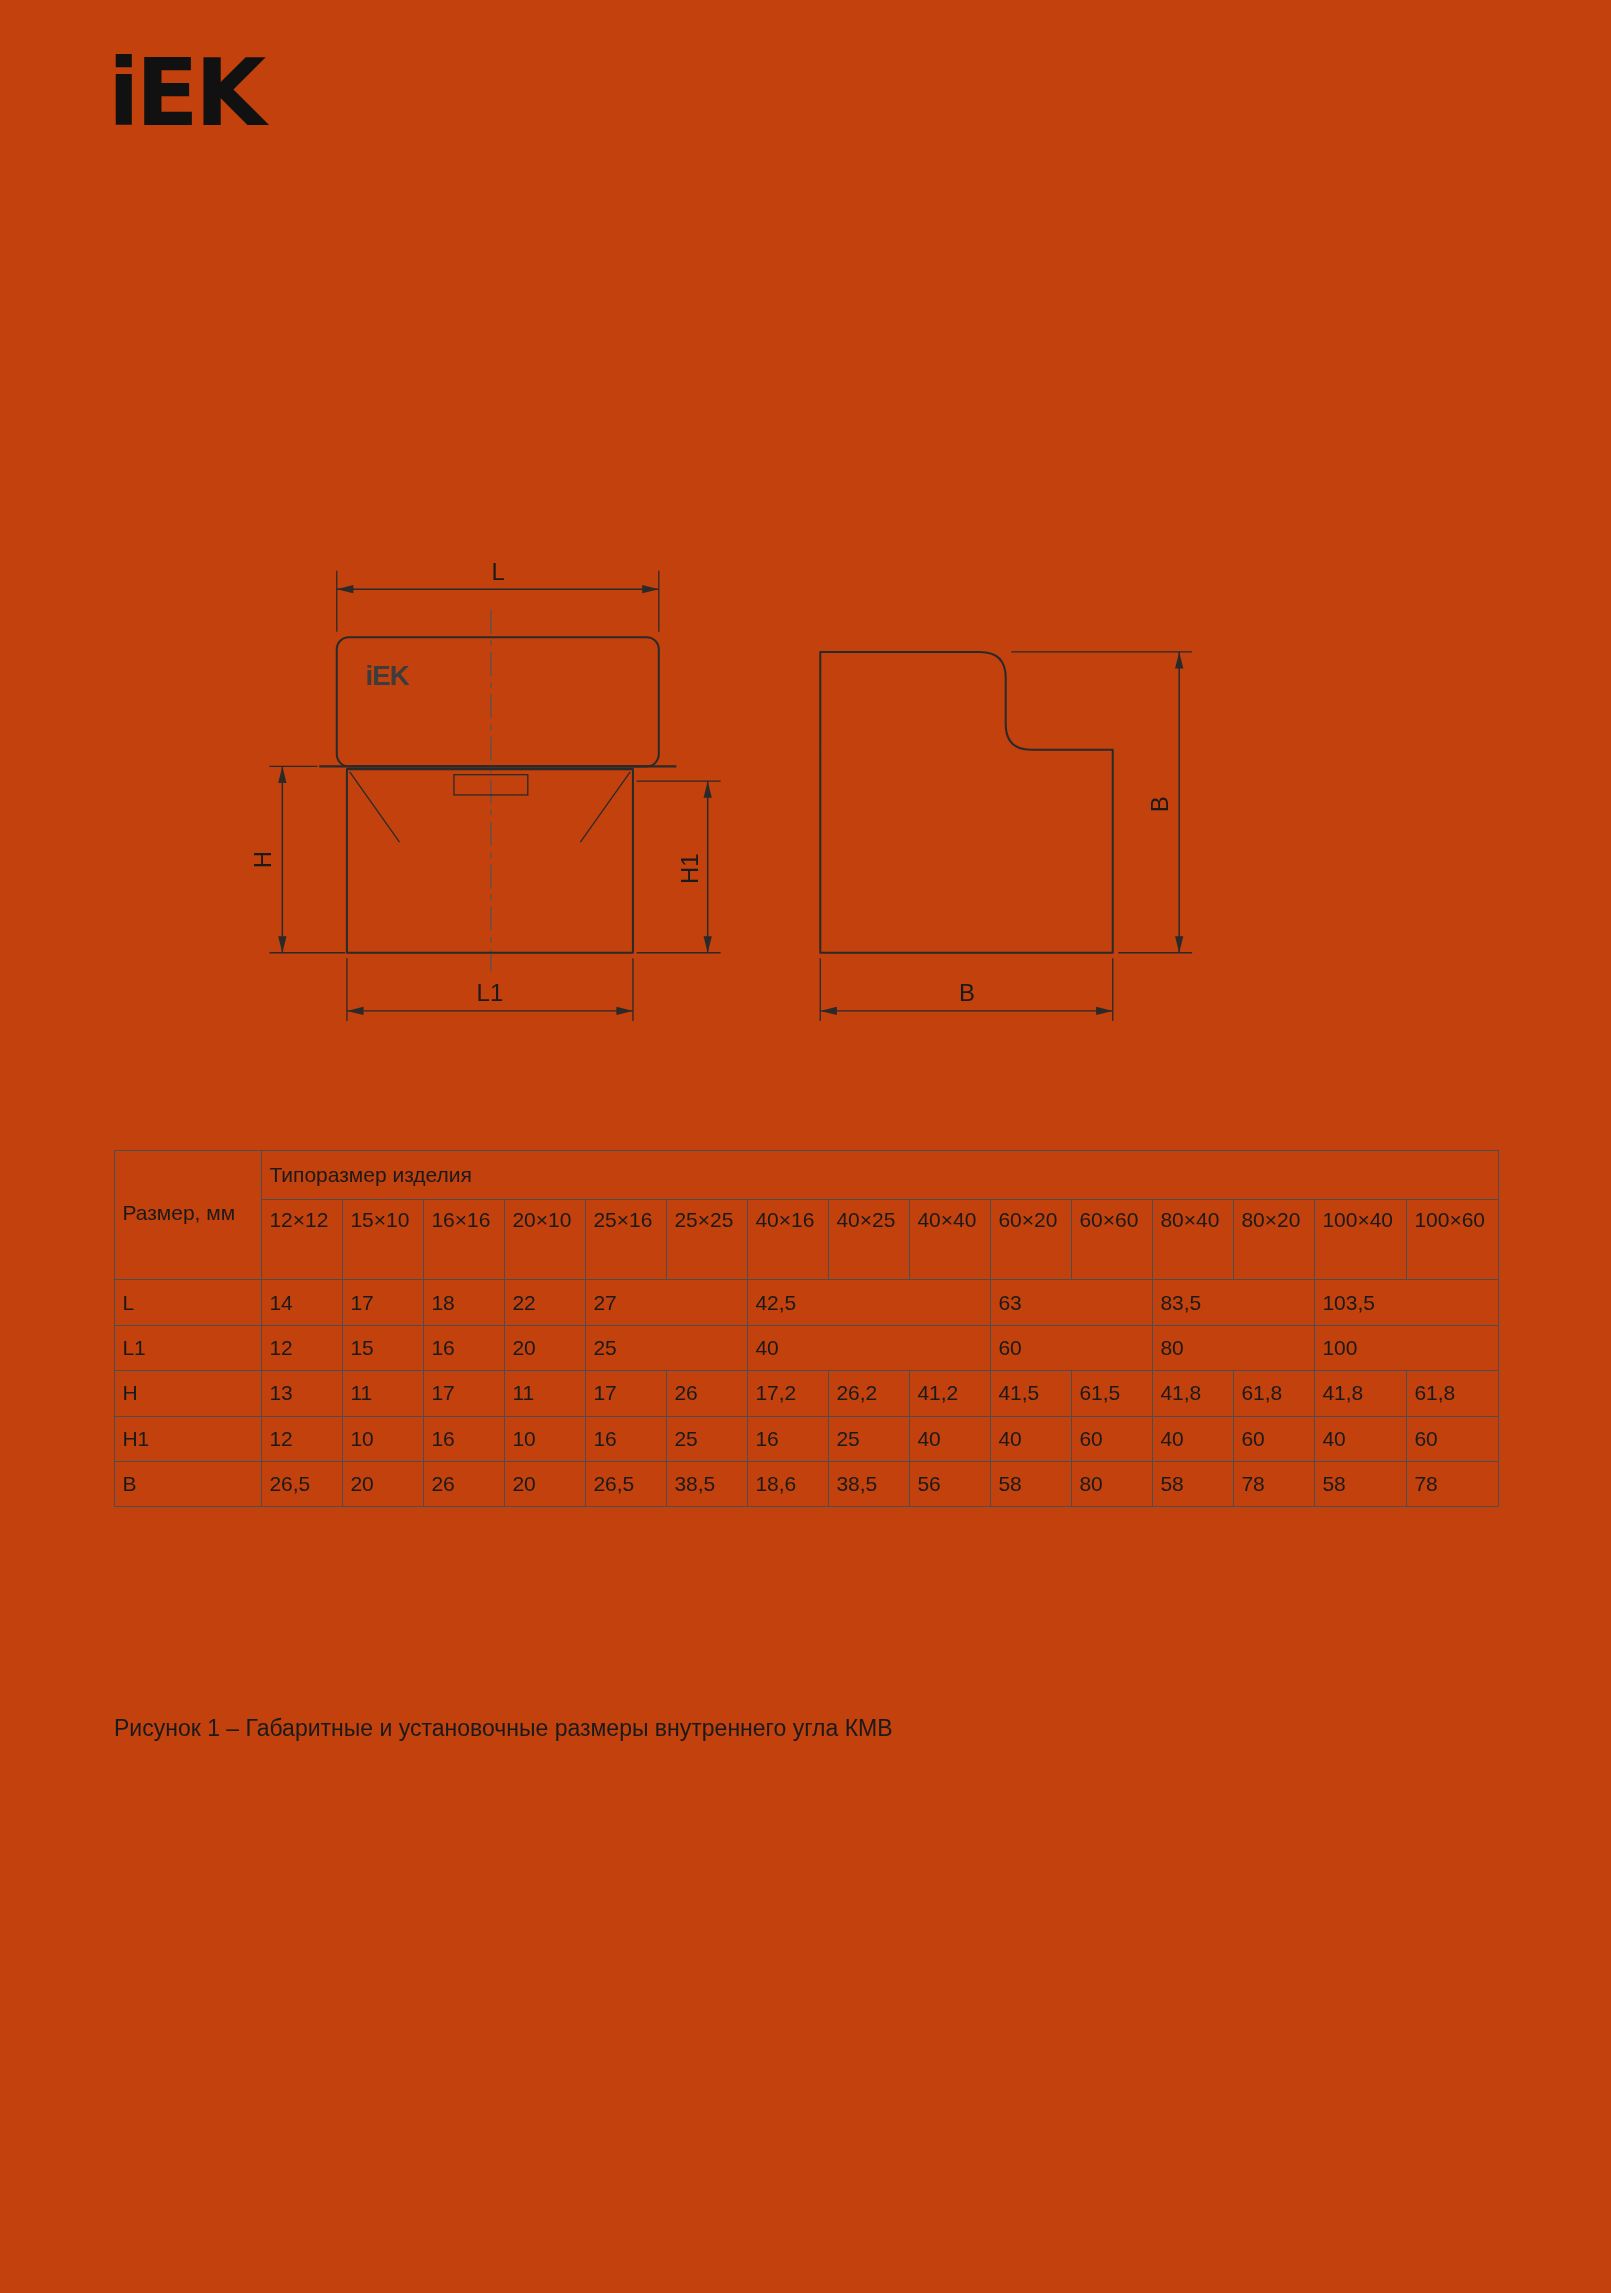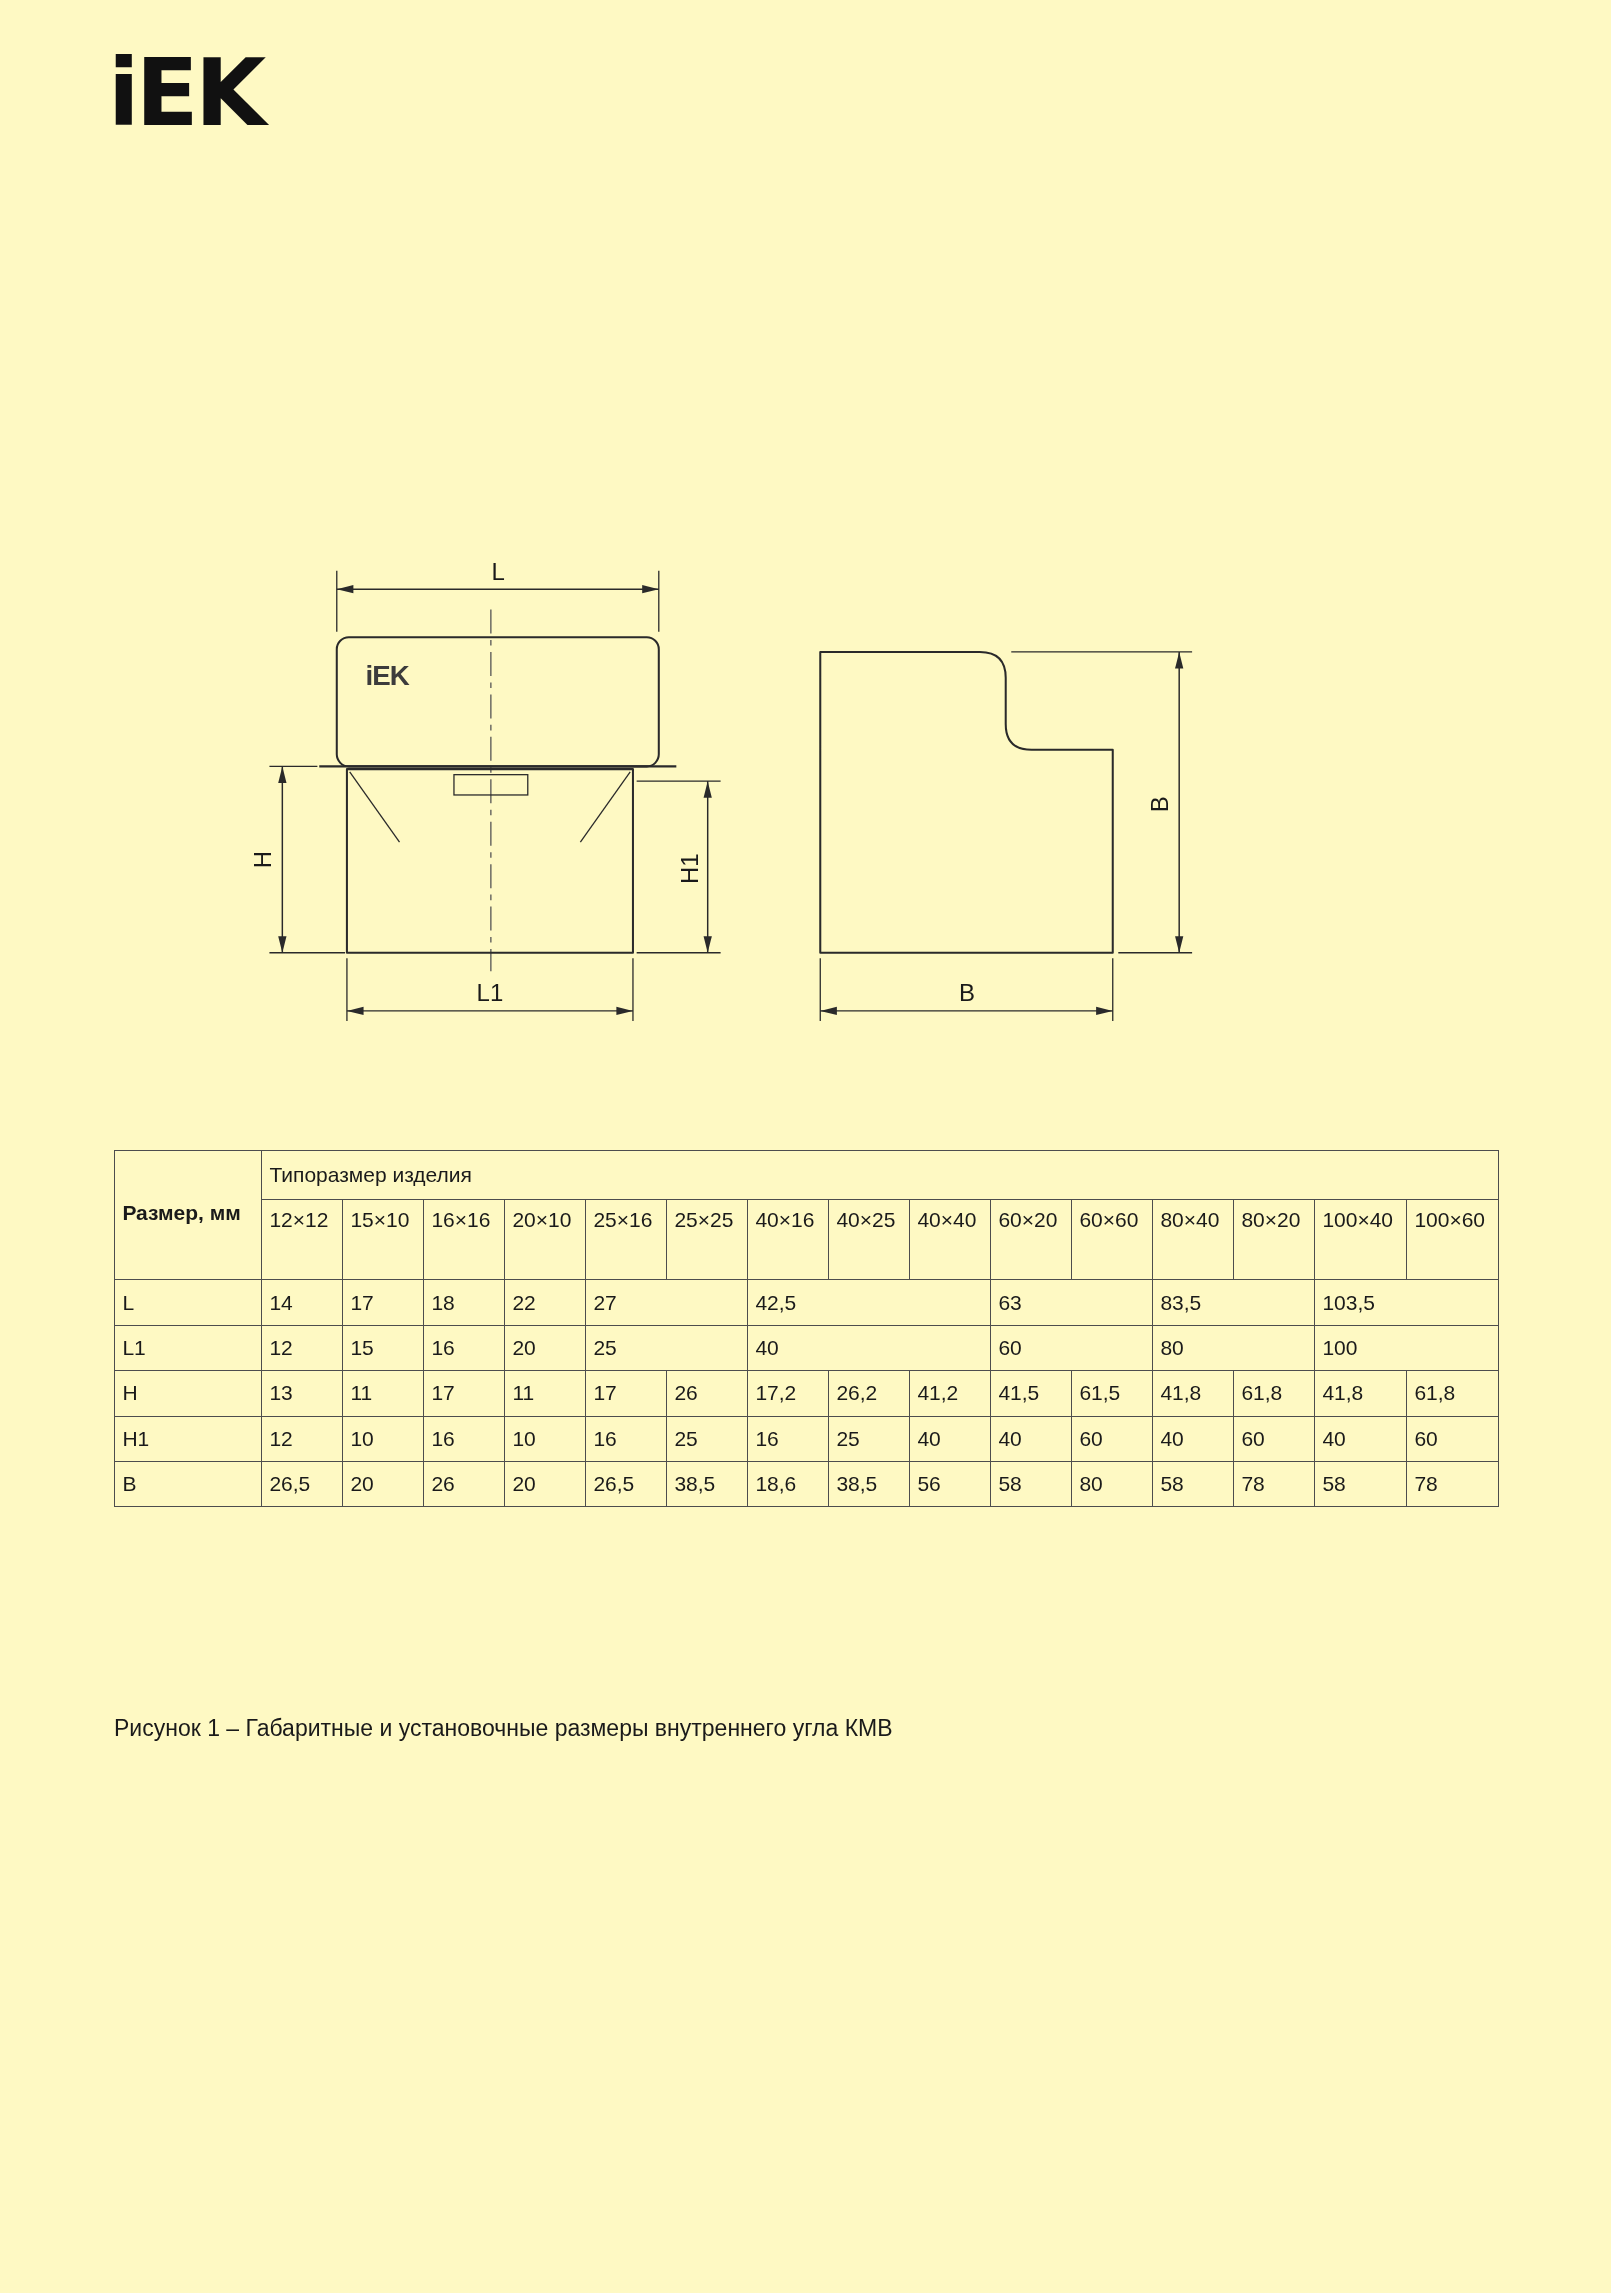--- a/index.html
+++ b/index.html
@@ -1,17 +1,17 @@
 <!DOCTYPE html>
 <html style="font-size:14.8px"><head>
 <meta charset="utf-8">
 <style>
   html,body{margin:0;padding:0;background:#e8e8e8;}
   .page{
-    position:relative;width:1611px;height:2293px;background:#fef9c3;
+    position:relative;width:1611px;height:2293px;background:#c2410c;
     font-family:"Liberation Sans", sans-serif;color:#1a1a1a;overflow:hidden;
     margin:0 auto;
   }
   
   .brand{
     position:absolute;left:108px;top:48px;
     font-size:92px;font-weight:900;letter-spacing:-3.7px;color:#111;
     font-family:"DejaVu Sans", sans-serif;line-height:1;
   }
   
@@ -27,21 +27,21 @@
   .dim-table{
     position:absolute;left:114px;top:1150px;
     border-collapse:collapse;table-layout:fixed;
     font-size:21px;color:#1a1a1a;
   }
   .dim-table th,.dim-table td{
     border:1.8px solid #4d4d4d;font-weight:400;text-align:left;
     padding:3.7px 7.4px;white-space:nowrap;overflow:hidden;
   }
   .dim-table tr.hrow1 th{height:41px;vertical-align:middle;margin-top:44px;}
-  .dim-table th.corner{vertical-align:top;padding-top:0;font-weight:bold;}
+  .dim-table th.corner{vertical-align:top;padding-top:0;}
   .dim-table tr.hrow2 th{height:68px;vertical-align:top;padding-top:7.4px;margin-left:41px;}
   .dim-table tbody th,.dim-table tbody td{height:37px;vertical-align:middle;}
   
   .caption{
     position:absolute;left:114px;top:1715px;font-size:23px;color:#1a1a1a;
   }
 </style>
 </head>
 <body>
 

